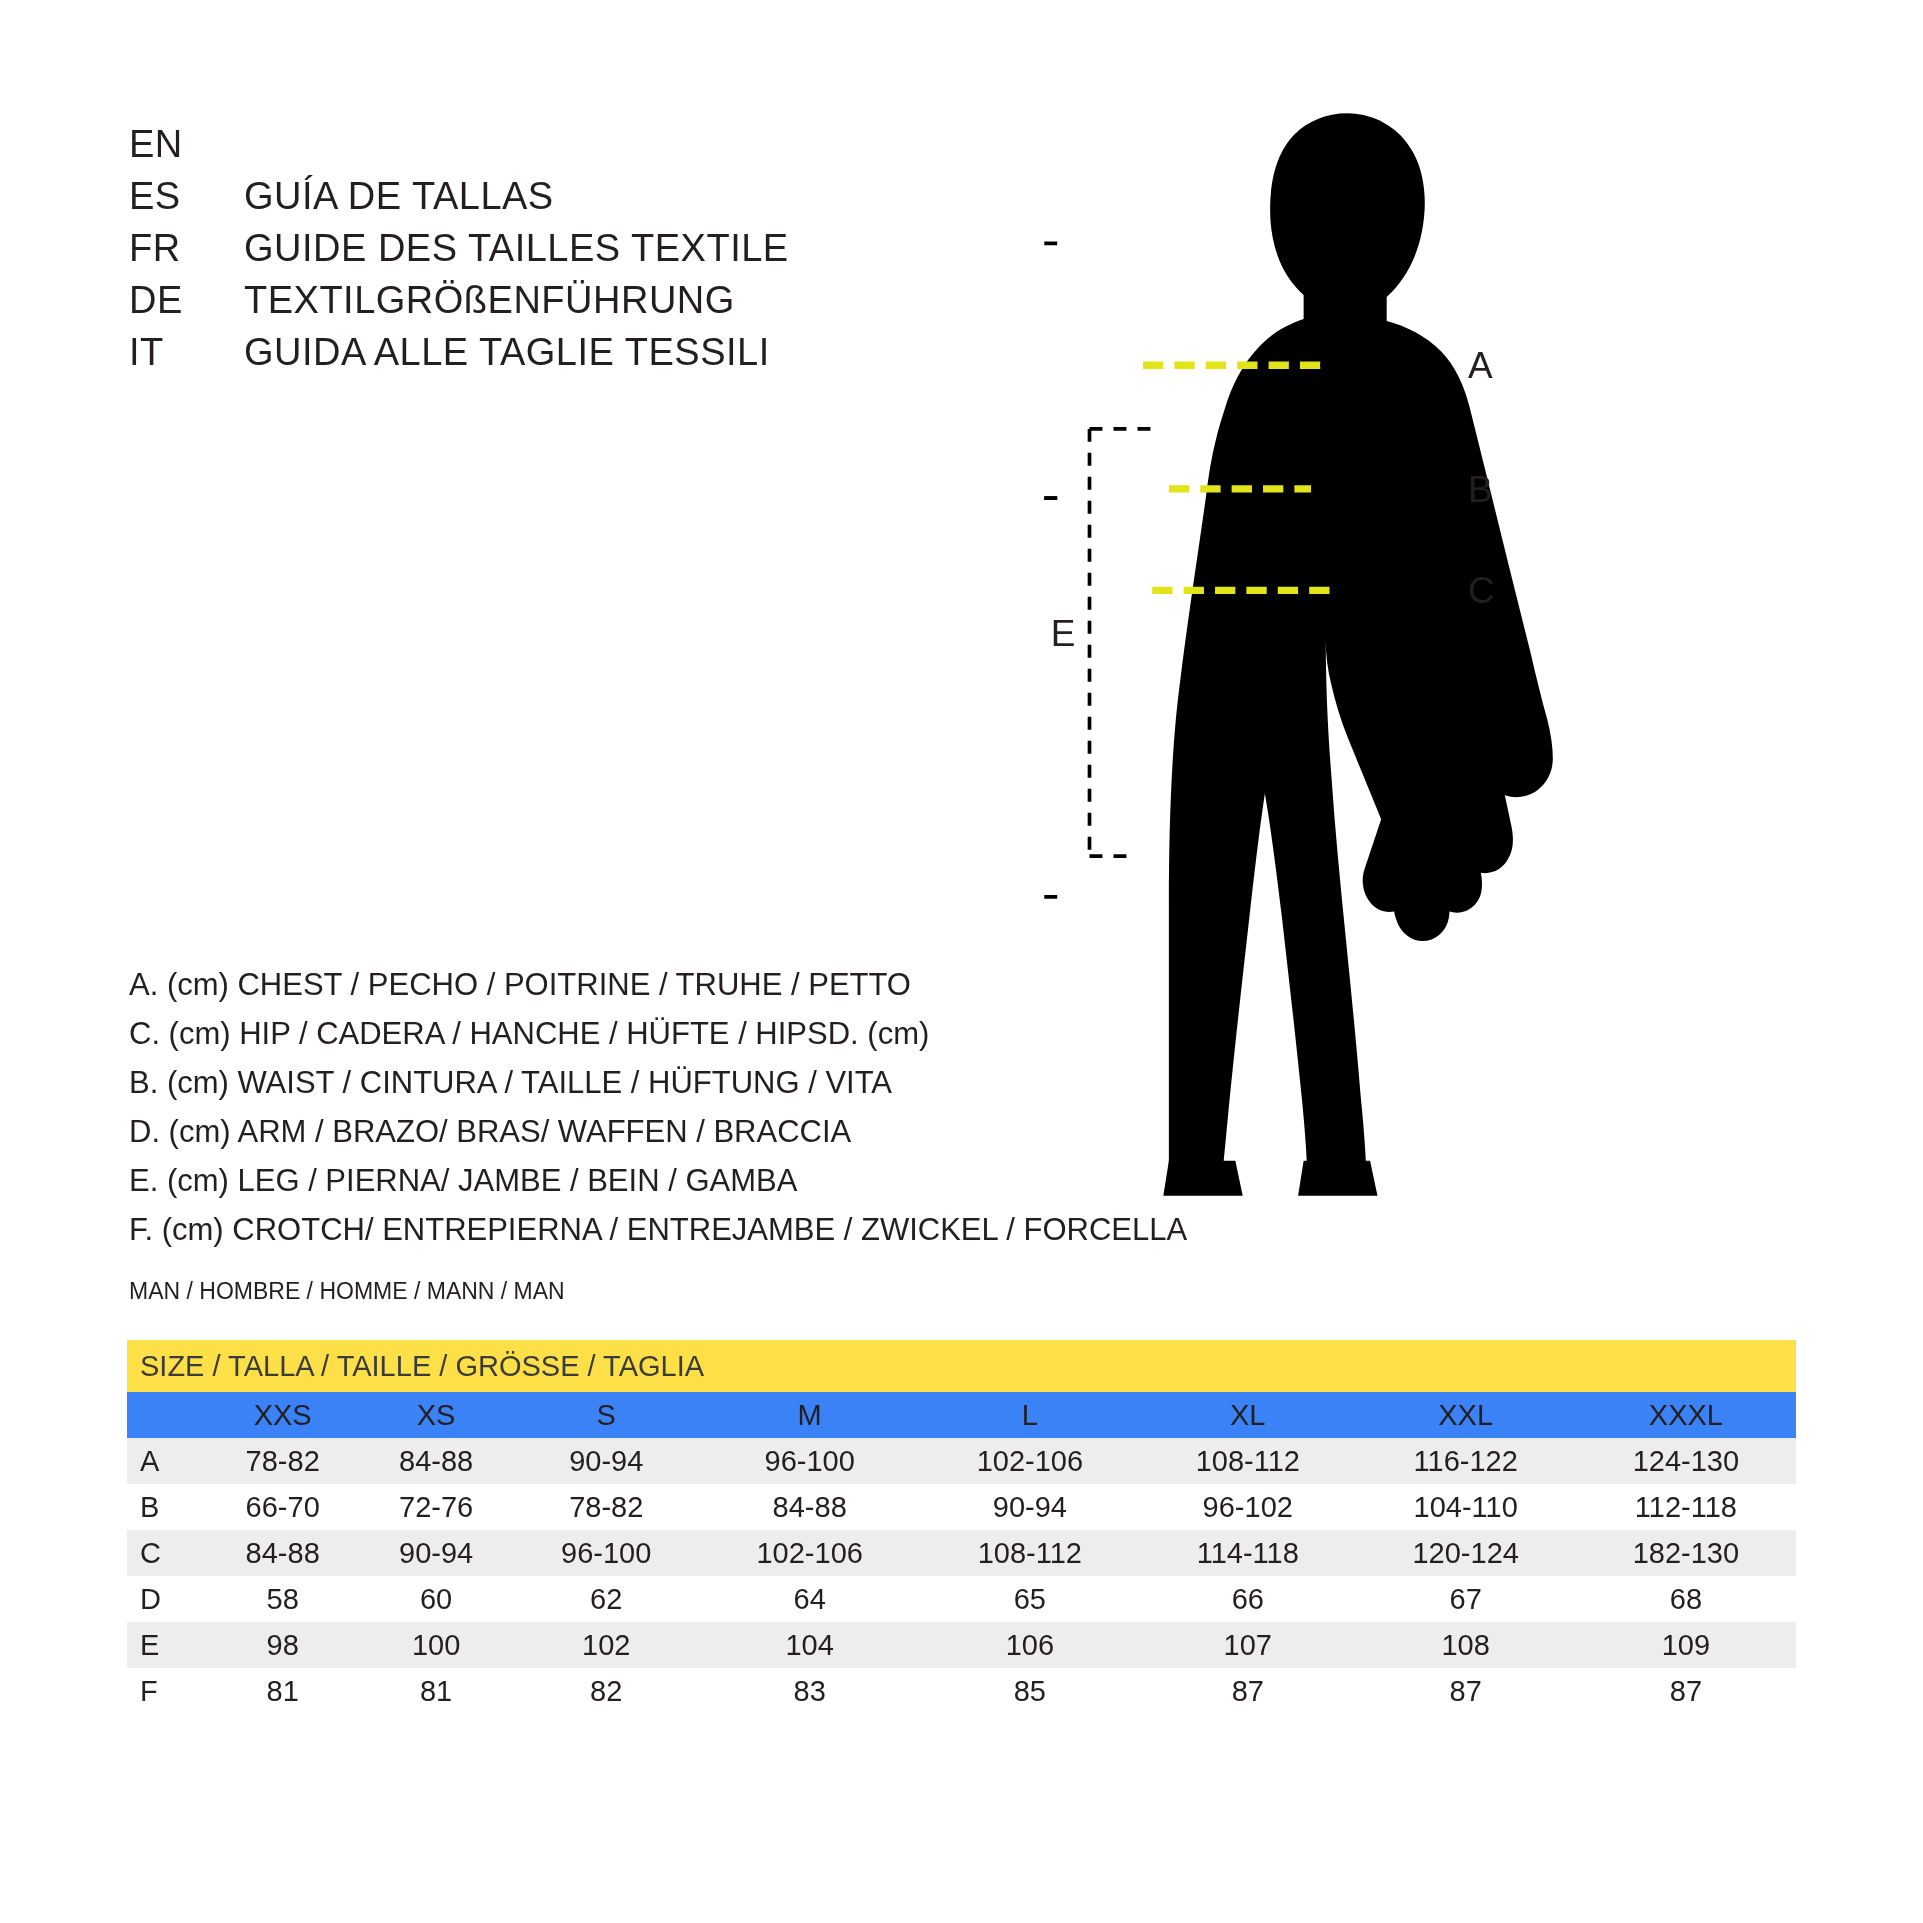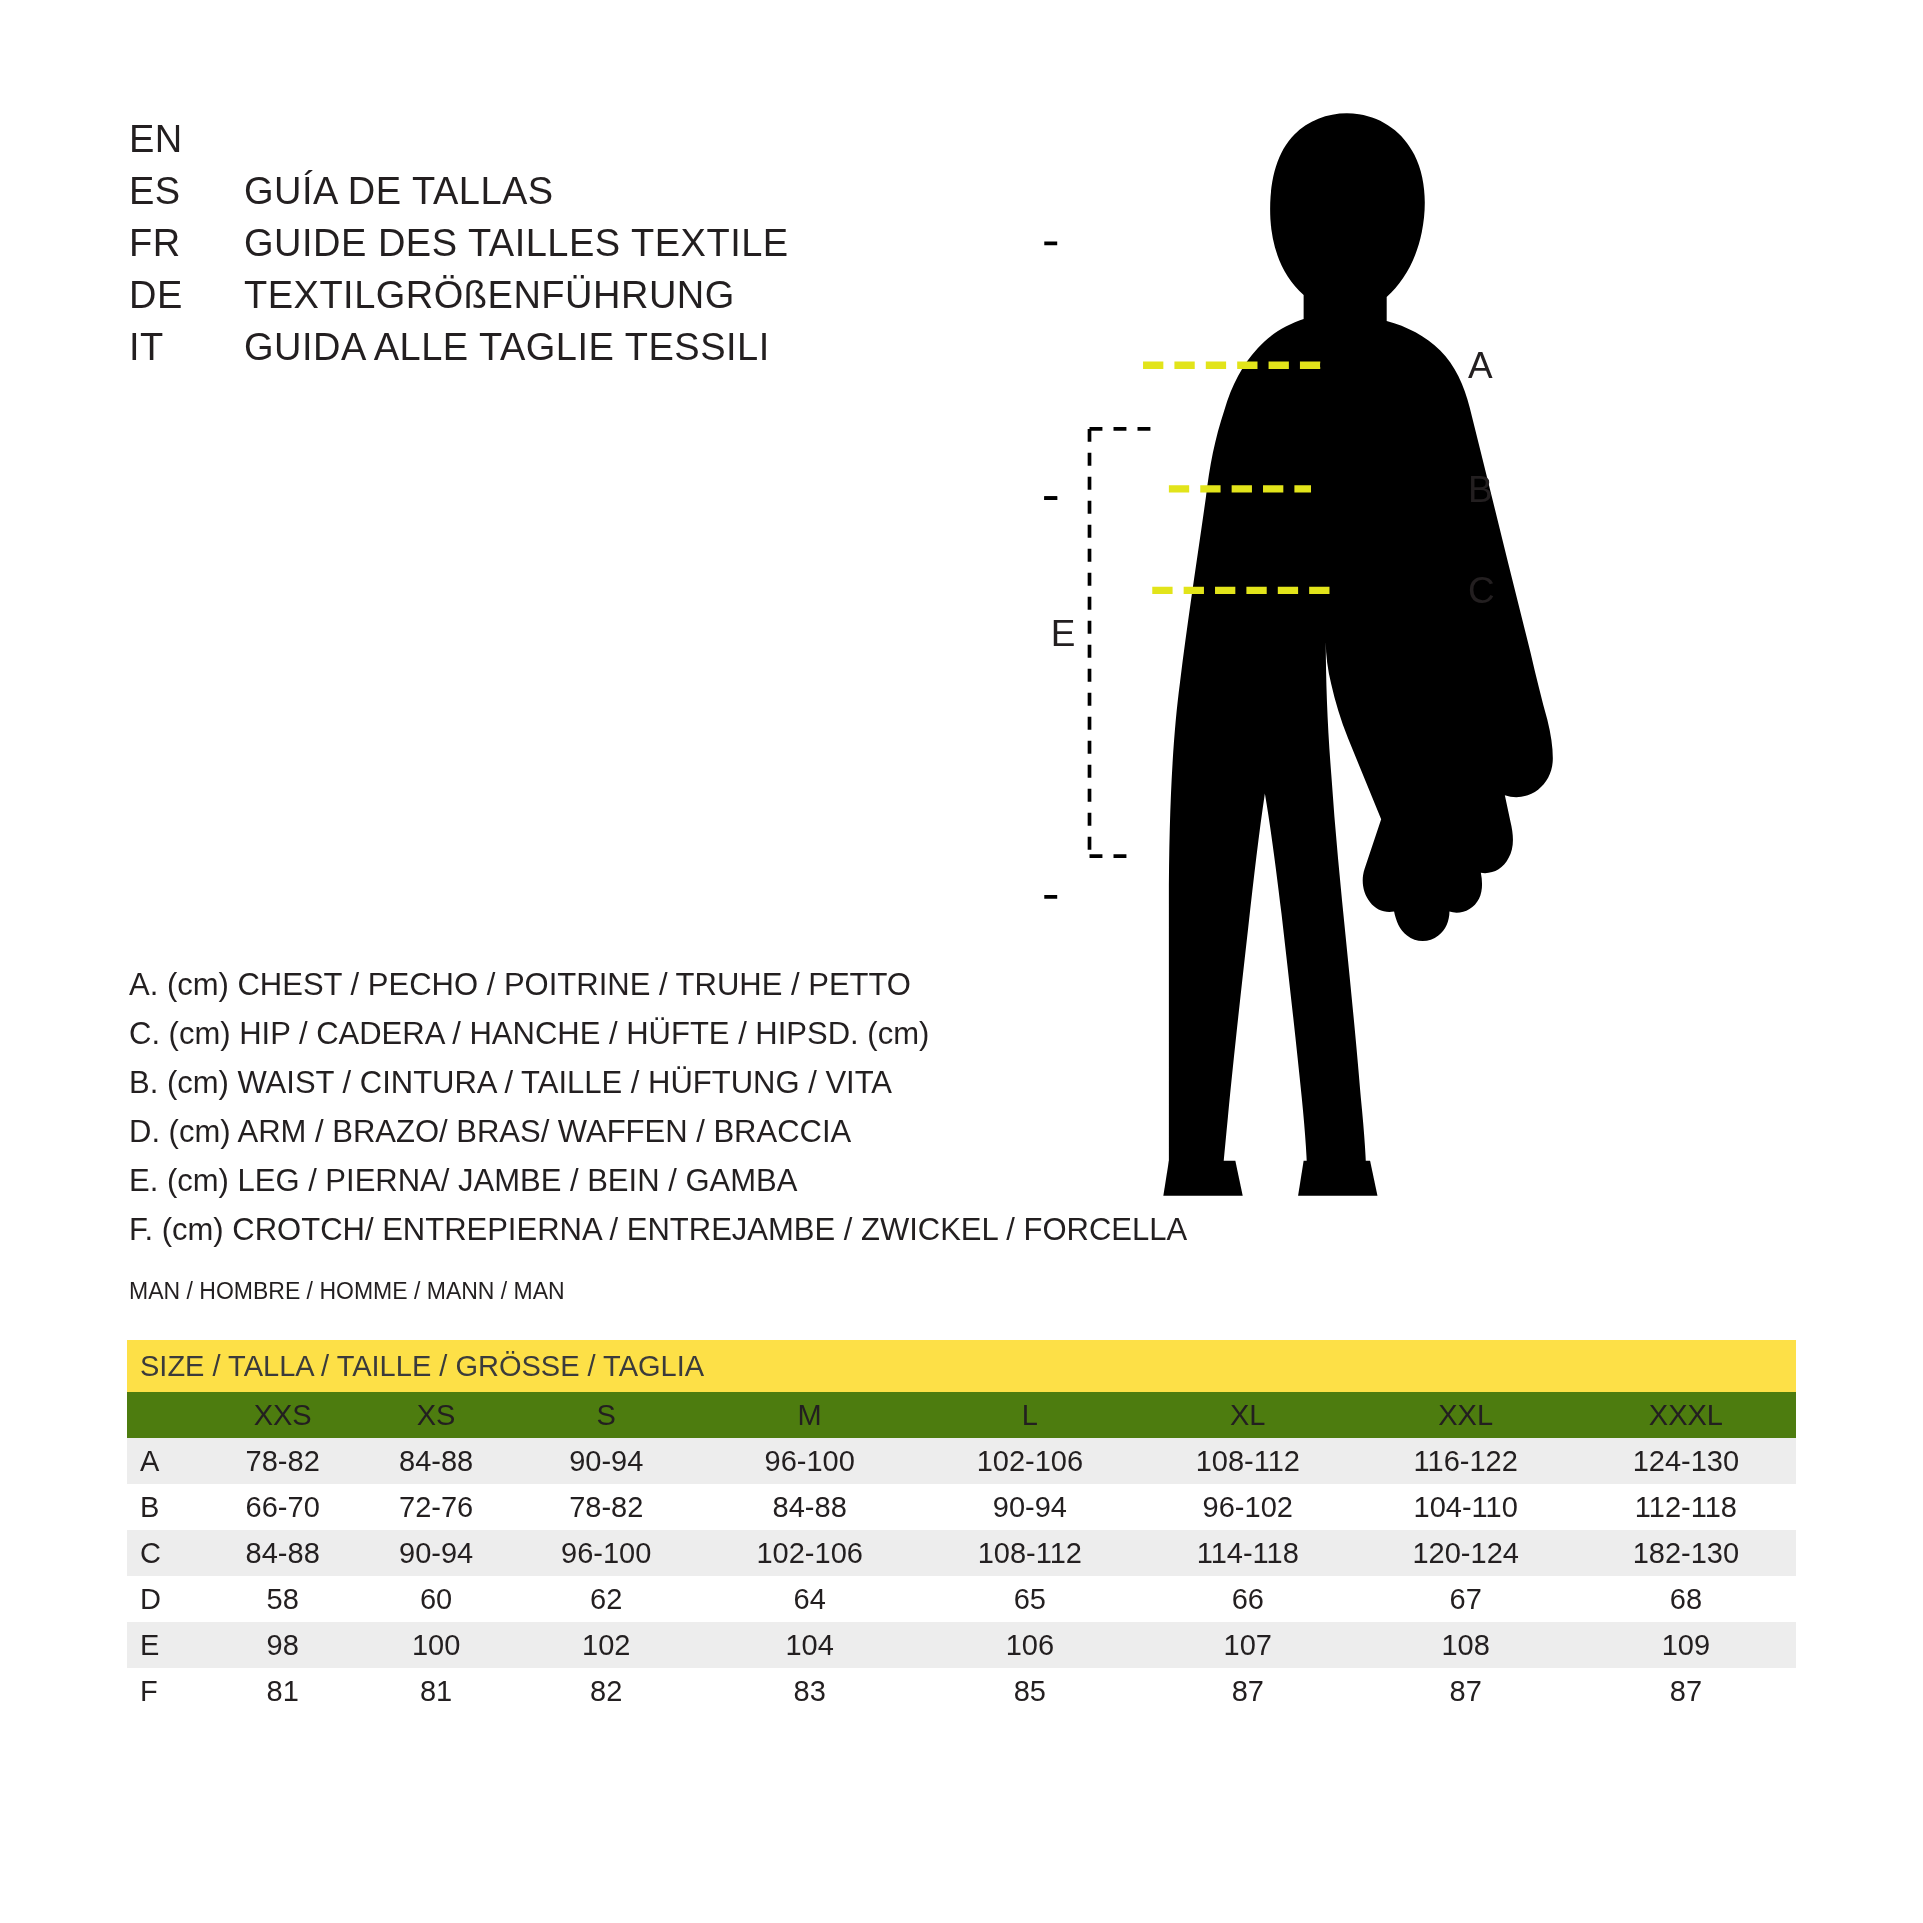--- a/index.html
+++ b/index.html
@@ -18,21 +18,21 @@
 
   
   #title-block {
     position: absolute;
     left: 129px;
     top: 118px;
     width: 831px;
   }
   .title-row {
     display: flex;
-    align-items: flex-start;
+    align-items: center;
     height: 52px;
   }
   .title-lang {
     width: 115px;
     font-size: 38px;
     letter-spacing: 0.5px;
   }
   .title-text {
     font-size: 38px;
     letter-spacing: 0.5px;
@@ -100,21 +100,21 @@
     font-size: 29px;
     color: #3b3b3b;
   }
   #size-table tr.shade td {
     background: #ededed;
   }
   #size-table tr.plain td {
     background: #ffffff;
   }
   #size-table tr.header td {
-    background: #4d7c0f;
+    background: #3b82f6;
   }
 </style>
 </head>
 <body>
 
 <div id="title-block">
   <div class="title-row">
     <div class="title-lang">EN</div>
   </div>
   <div class="title-row">

